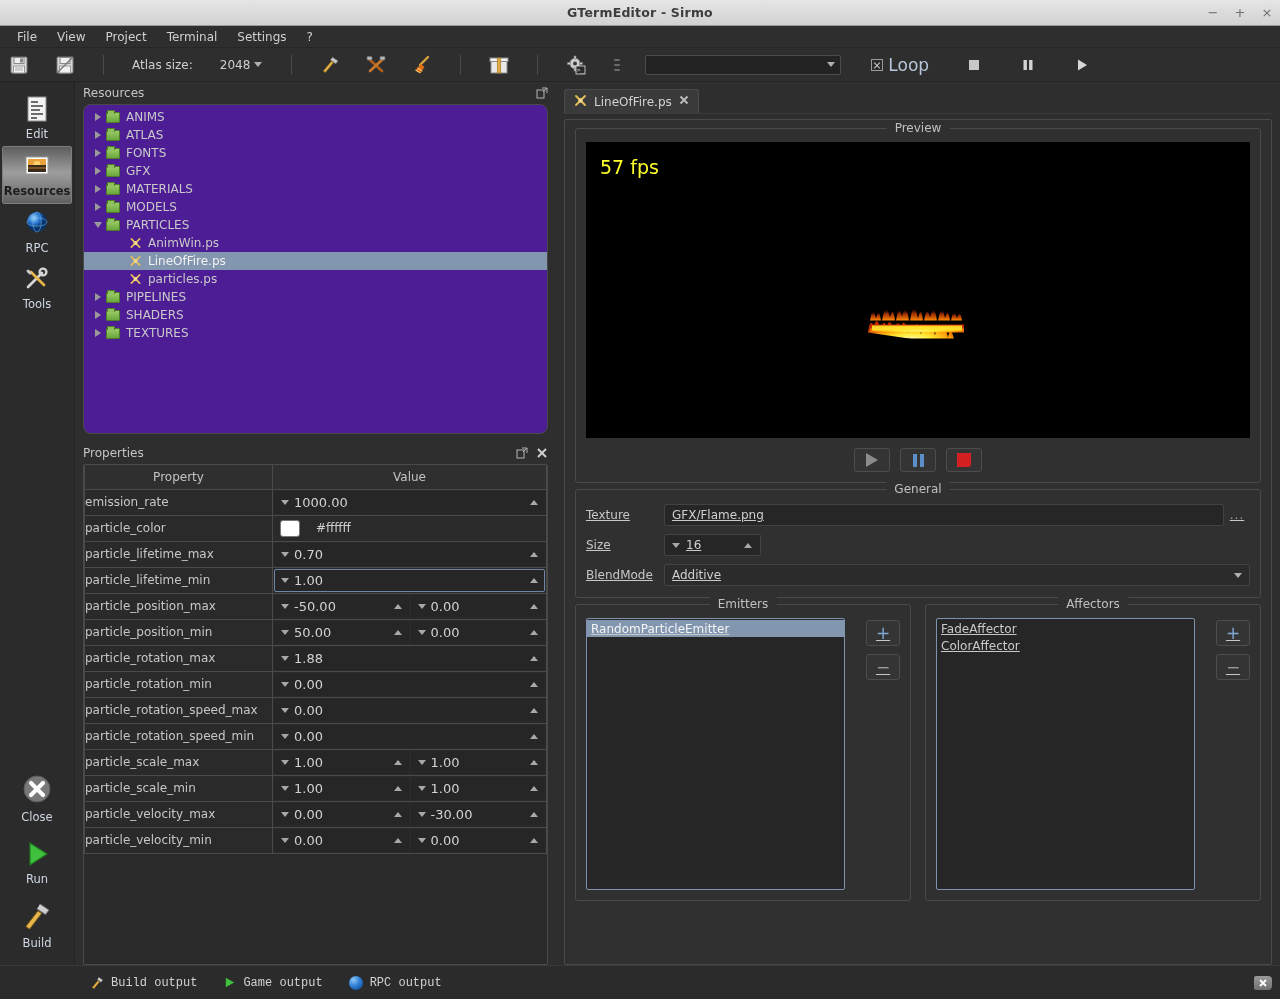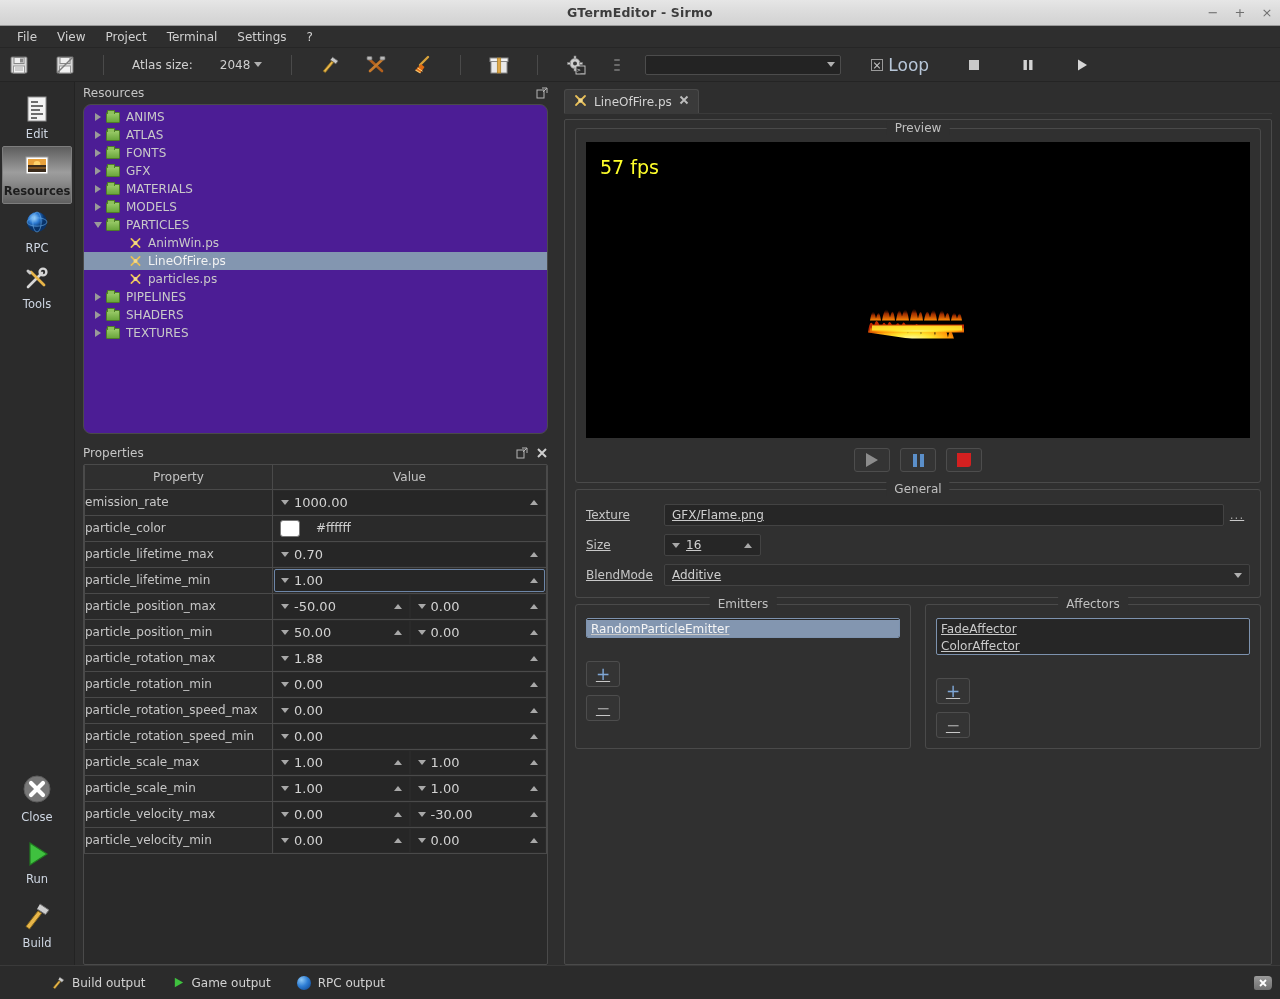--- a/index.html
+++ b/index.html
@@ -214,39 +214,39 @@
     display:flex; align-items:center;
   }
   .combo {
     flex:1; height:22px; background:#2b2b2b; border:1px solid #434343; border-radius:2px;
     display:flex; align-items:center; padding:0 7px; color:#cfcfcf; font-size:12px; cursor:pointer;
   }
   .combo .cb-val { flex:1; }
 
   .lists-row { display:flex; gap:14px; }
   .lists-row > .group { flex:1; }
-  .listbox-wrap { display:flex; gap:21px;flex-direction:column; }
+  .listbox-wrap { display:flex; gap:21px; }
   .listbox {
     flex:1; height: 272px; background:#262626; border:1px solid #7d92ae; border-radius:2px;
     padding-top:1px; overflow:hidden;
   }
   .list-item { height:17px; display:flex; align-items:center; padding-left:4px; font-size:12px; color:#cacaca; cursor:pointer;}
   .list-item.sel { background:#8396b0; color:#f5f5f5; }
   .lb-btns { display:flex; flex-direction:column; gap:8px; padding-top:2px; }
   .lb-btn {
     width:34px;height:26px;border:1px solid #4d4d4d;border-radius:3px;background:#343434;
     display:flex;align-items:center;justify-content:center;cursor:pointer;
     color:#7fa7d6; font-size:17px; line-height:1;
   }
   .lb-btn.minus { color:#9a9a9a; }
 
   
   .statusbar {
     height: 34px; background:#2b2b2b; border-top:1px solid #3a3a3a;
-    display:flex; align-items:center; padding: 0 8px 0 51px; gap: 26px;
+    display:flex; align-items:center; padding: 0 8px 0 90px; gap: 26px; font-family: Liberation Mono, monospace;
   }
   .sb-item { display:flex; align-items:center; gap:7px; font-size:12px; color:#d2d2d2; cursor:pointer; }
   .sb-spacer { flex:1; }
   .sb-close {
     width:18px;height:14px;background:linear-gradient(to bottom,#9a9a9a,#707070);
     border-radius:2px 4px 4px 2px; display:flex;align-items:center;justify-content:center;
     color:#fff; font-size:10px; cursor:pointer;
   }
   .globe {
     width:14px;height:14px;border-radius:50%;

